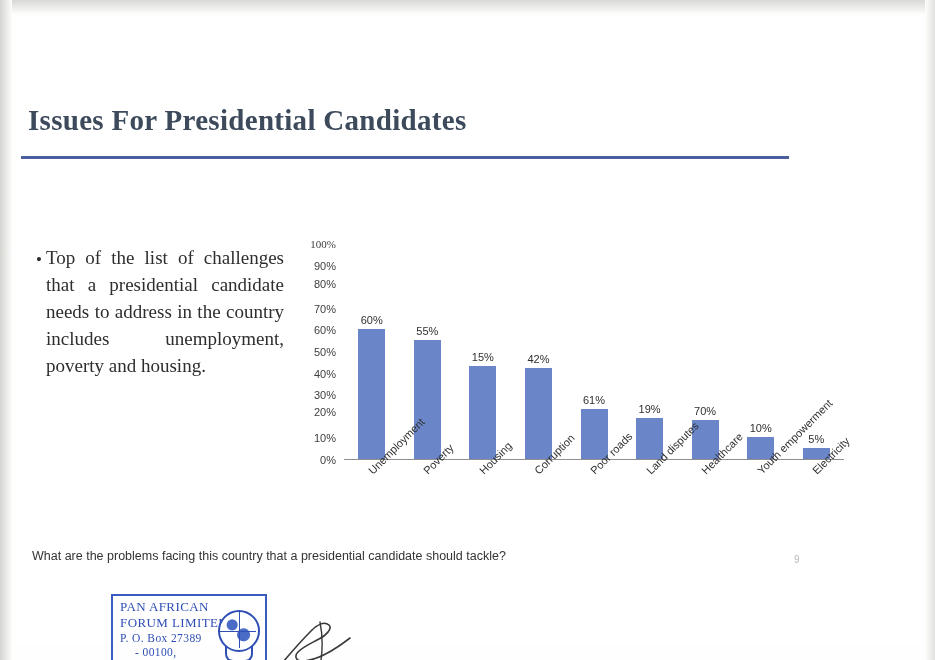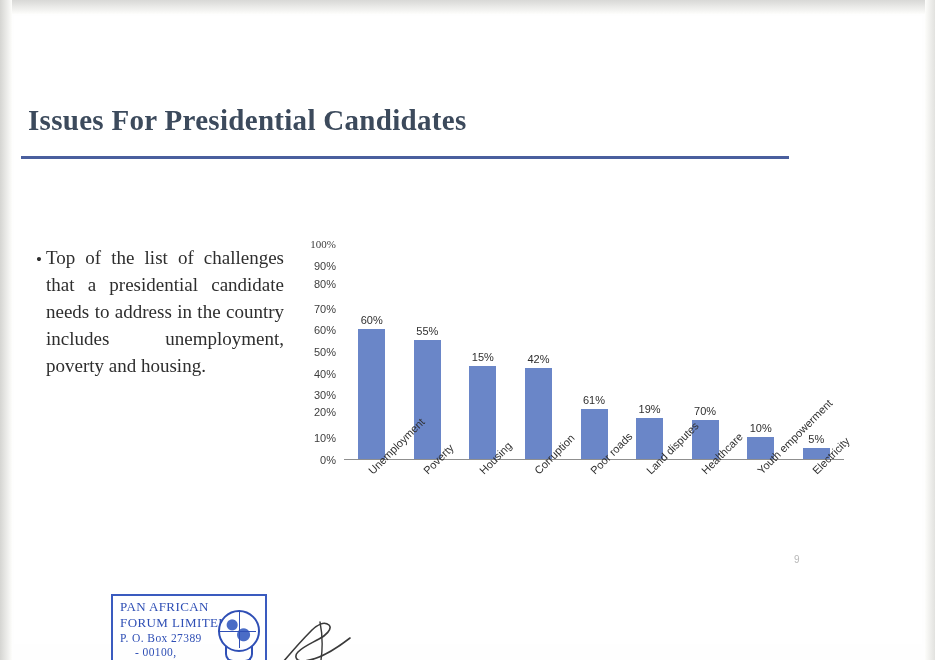--- a/index.html
+++ b/index.html
@@ -309,20 +309,21 @@
         <div class="cat-label" style="left: 119.333px; top: 224px;">Poverty</div>
         <div class="cat-label" style="left: 174.889px; top: 224px;">Housing</div>
         <div class="cat-label" style="left: 230.444px; top: 224px;">Corruption</div>
         <div class="cat-label" style="left: 286px; top: 224px;">Poor roads</div>
         <div class="cat-label" style="left: 341.556px; top: 224px;">Land disputes</div>
         <div class="cat-label" style="left: 397.111px; top: 224px;">Healthcare</div>
         <div class="cat-label" style="left: 452.667px; top: 224px;">Youth empowerment</div>
         <div class="cat-label" style="left: 508.222px; top: 224px;">Electricity</div>
       </div>
 
+    <div class="footnote">What are the problems facing this country that a presidential candidate should tackle?</div>
     <div class="page-number">9</div>
 
     <div class="stamp">
       <div class="stamp-line stamp-l1">PAN AFRICAN</div>
       <div class="stamp-line stamp-l2">FORUM LIMITED</div>
       <div class="stamp-line stamp-l3">P. O. Box 27389</div>
       <div class="stamp-line stamp-l4">- 00100,</div>
 
       <div class="globe"></div>
       <div class="stamp-base"></div>

